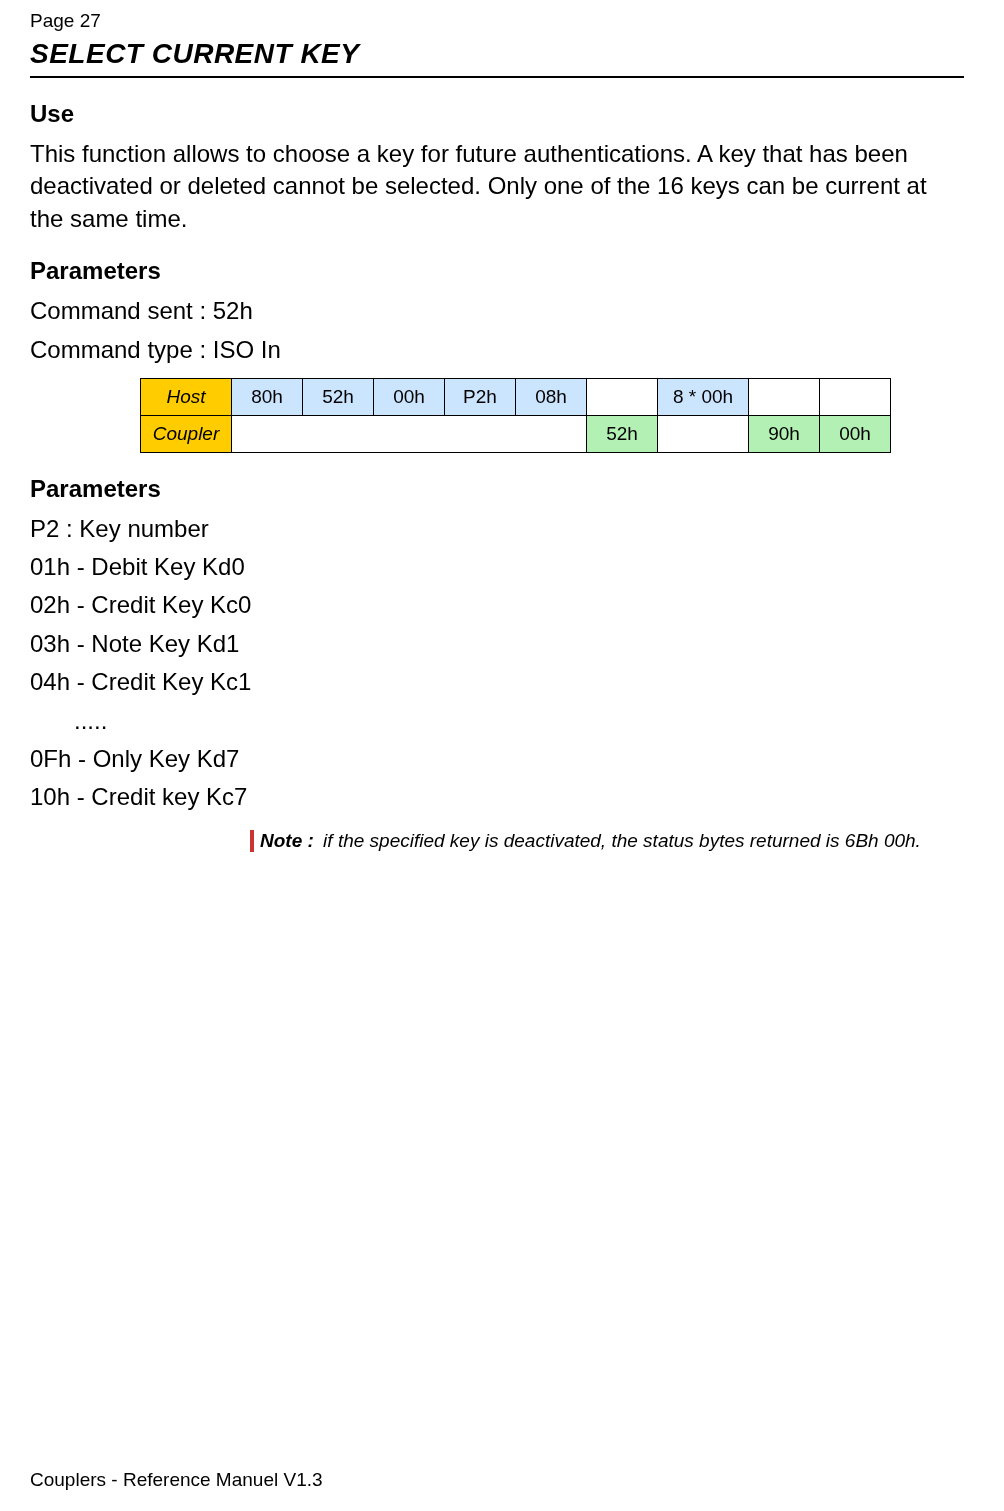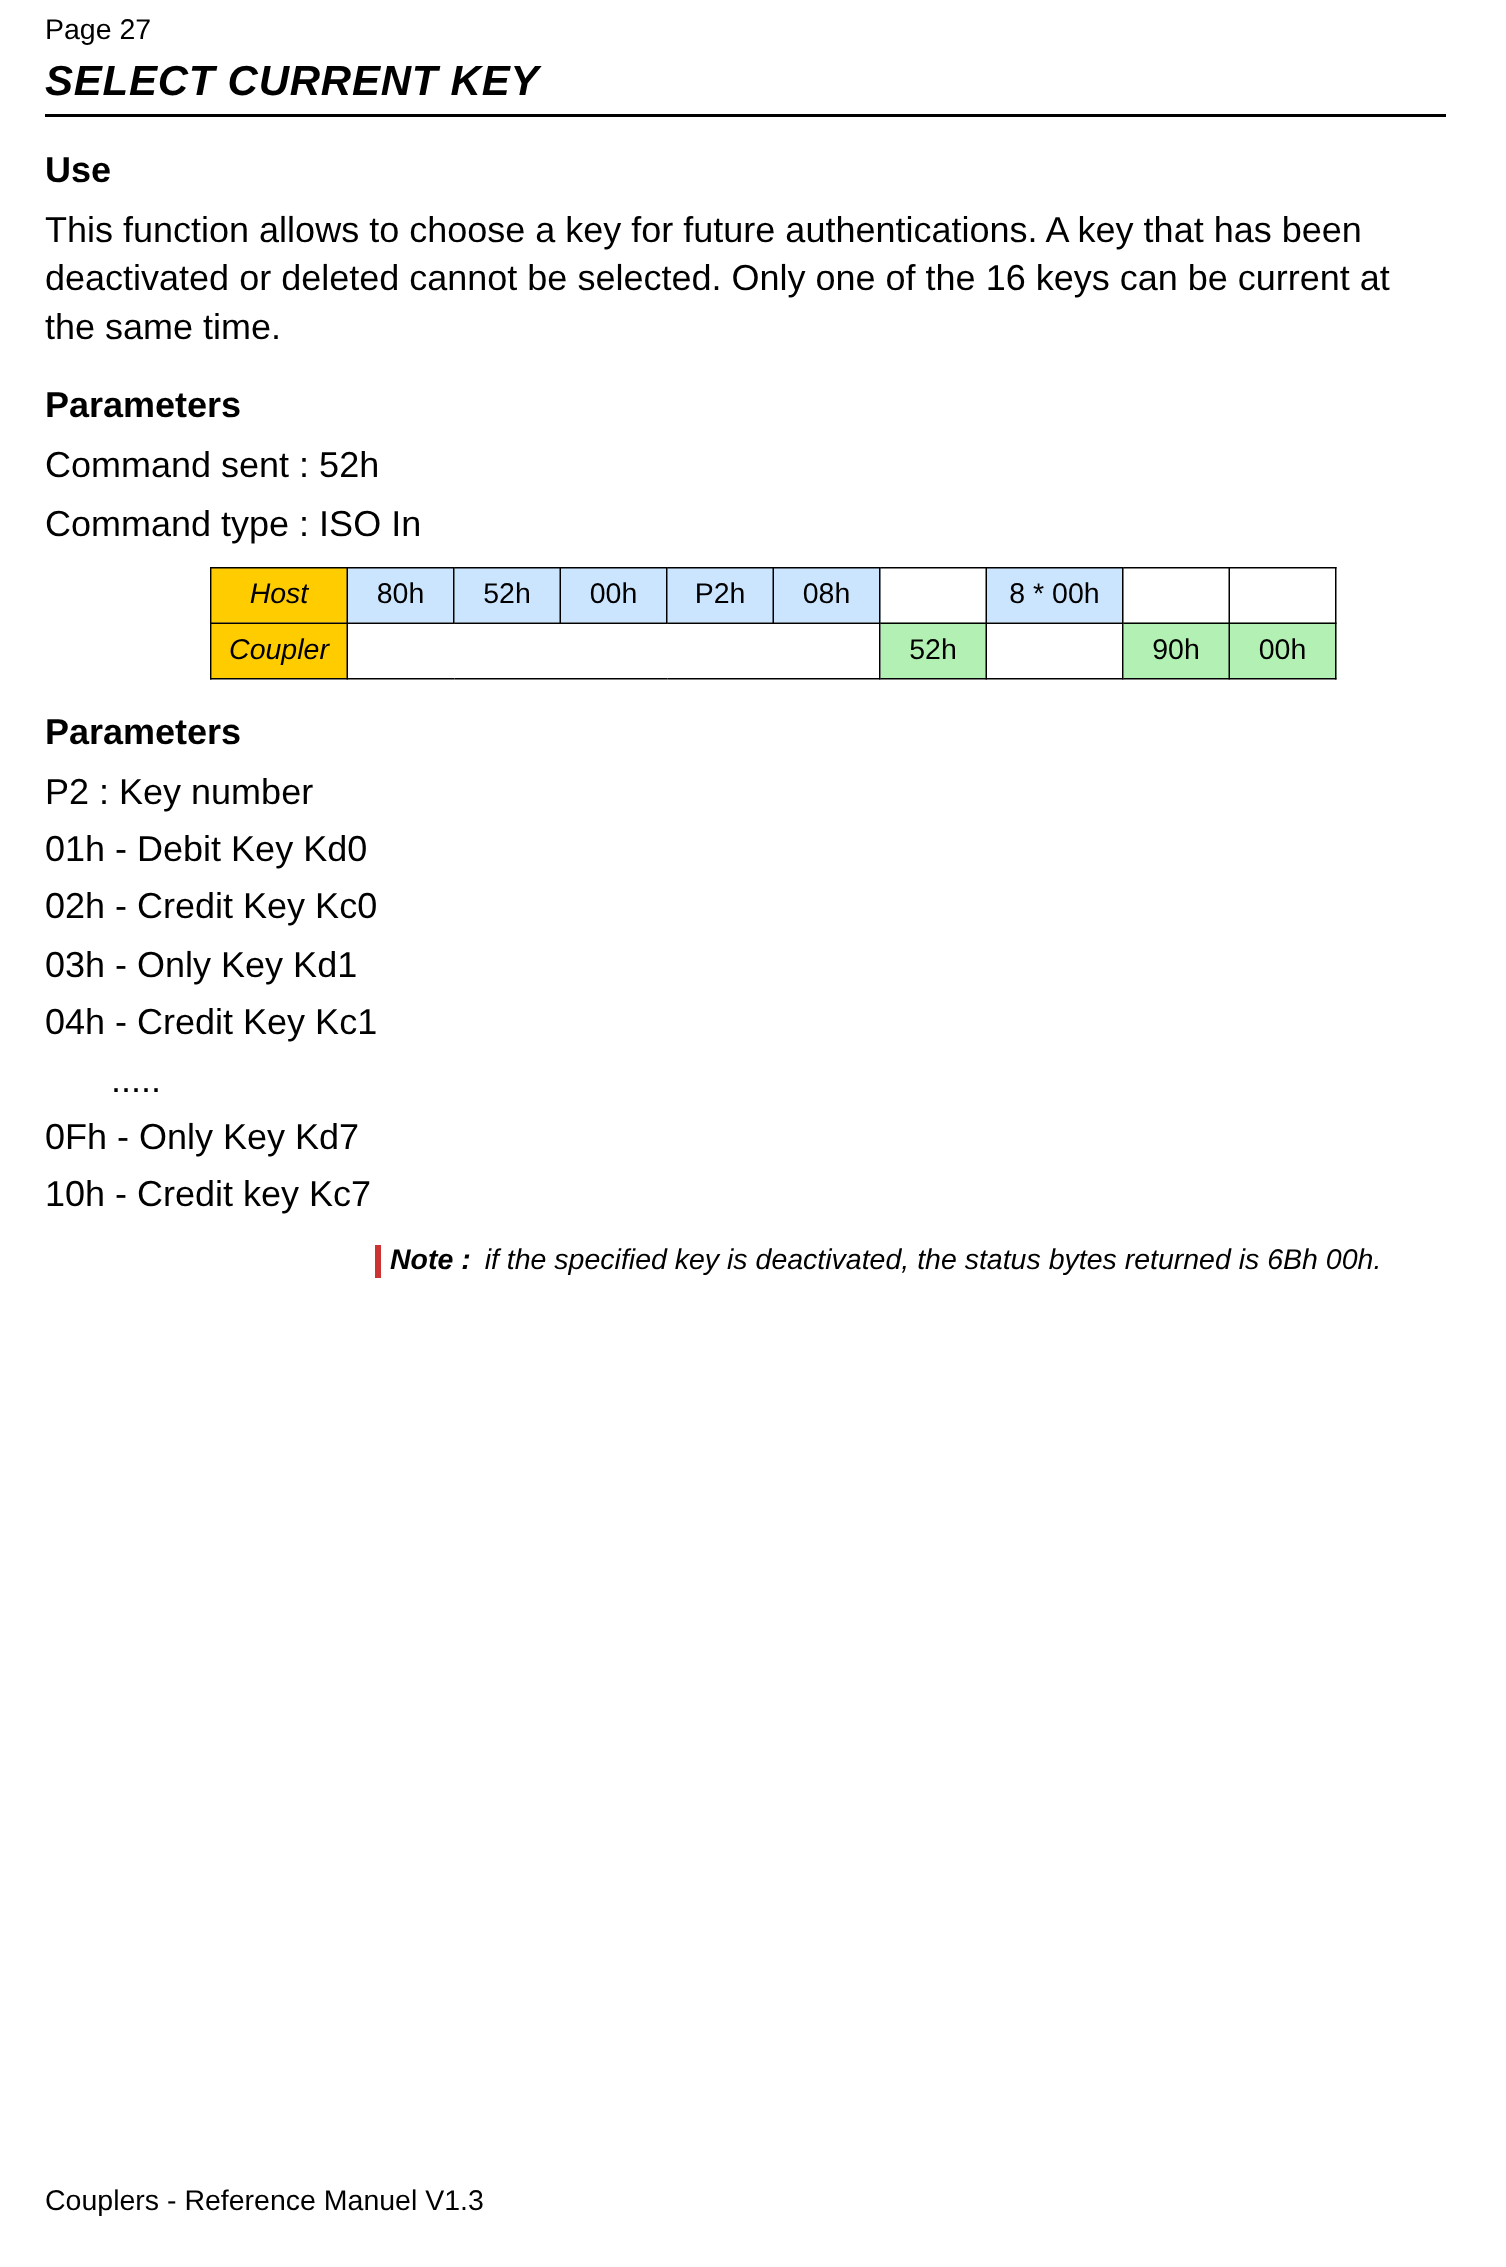--- a/index.html
+++ b/index.html
@@ -81,21 +81,21 @@
   .note-bar {
     width: 4px;
     background: #cc3333;
     margin-right: 6px;
     align-self: stretch;
   }
   .note-label { font-style: italic; font-weight: 700; margin-right: 4px; }
   .note-body  { font-style: italic; }
   .footer {
     position: absolute;
-    bottom: 32px;
+    bottom: 20px;
     left: 30px;
     font-size: 19px;
   }
   .ellips {
     padding-left: 44px;
   }
 </style>
 </head>
 <body>
 
@@ -136,21 +136,21 @@
       <td class="coup-cell c-small">00h</td>
     </tr>
   </tbody>
     </table>
 
   <div class="h2">Parameters</div>
   <div class="sub-h">P2 : Key number</div>
 
   <div class="body-text">01h - Debit Key Kd0</div>
   <div class="body-text">02h - Credit Key Kc0</div>
-  <div class="body-text">03h - Only Key Kd1</div>
+  <div class="body-text">03h - Note Key Kd1</div>
   <div class="body-text">04h - Credit Key Kc1</div>
   <div class="body-text ellips">.....</div>
   <div class="body-text">0Fh - Only Key Kd7</div>
   <div class="body-text">10h - Credit key Kc7</div>
 
   <div class="note-block">
     <div class="note-bar"></div>
     <div>
       <span class="note-label">Note :</span><span class="note-body"> if the specified key is deactivated, the status bytes returned is 6Bh 00h.</span>
     </div>

